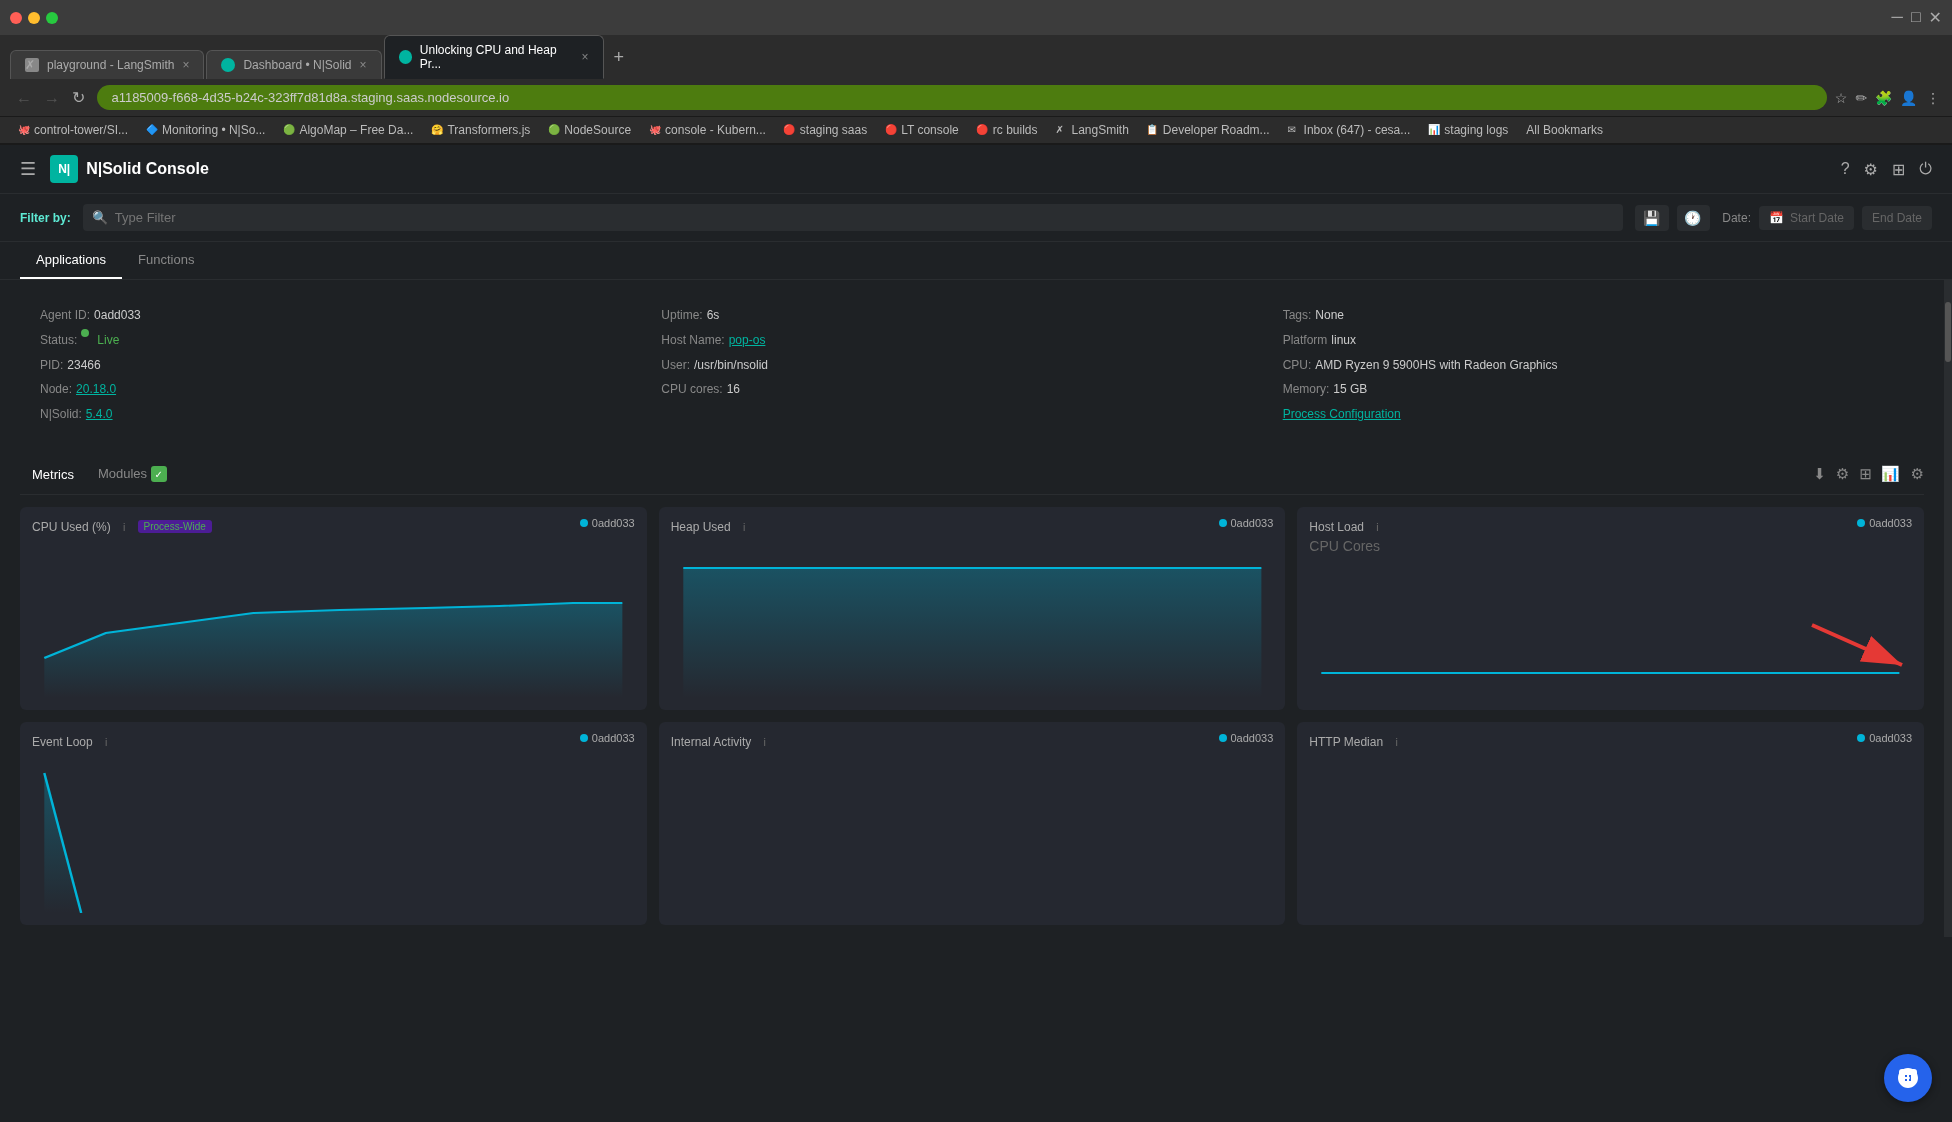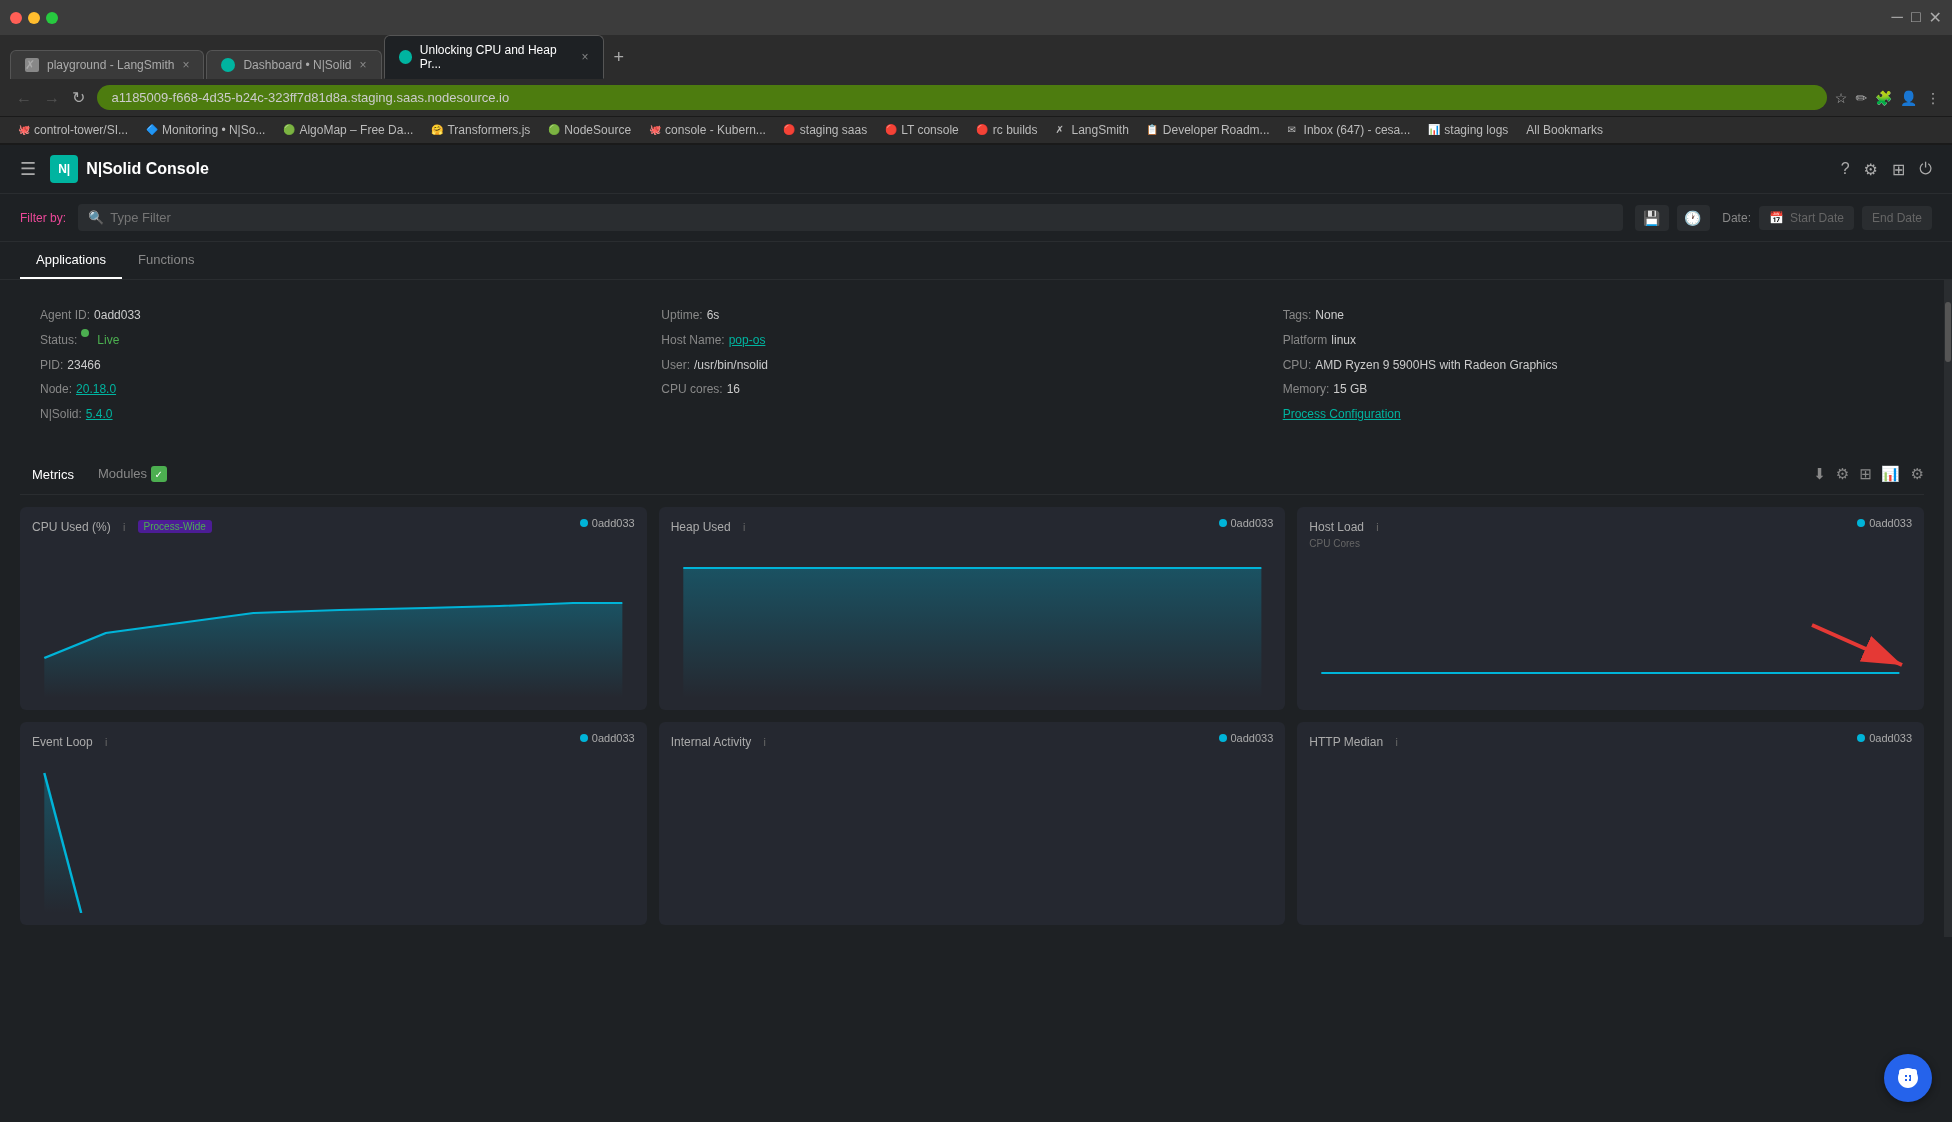--- a/index.html
+++ b/index.html
@@ -44,21 +44,21 @@
 
     
     .app-header { display: flex; align-items: center; justify-content: space-between; padding: 10px 20px; background: #1e2124; border-bottom: 1px solid #2a2d30; }
     .app-logo { display: flex; align-items: center; gap: 8px; color: #fff; font-size: 16px; font-weight: 600; }
     .logo-icon { width: 28px; height: 28px; background: #00b4a0; border-radius: 4px; display: flex; align-items: center; justify-content: center; color: #fff; font-size: 12px; font-weight: bold; }
     .header-actions { display: flex; gap: 14px; align-items: center; }
     .header-action-btn { color: #aaa; background: none; border: none; font-size: 16px; cursor: pointer; }
 
     
     .filter-bar { display: flex; align-items: center; gap: 12px; padding: 10px 20px; background: #1e2124; border-bottom: 1px solid #2a2d30; }
-    .filter-label { color: #ec4899; font-size: 12px; }
+    .filter-label { color: #5eead4; font-size: 12px; font-weight: bold; }
     .filter-input-wrap { flex: 1; display: flex; align-items: center; gap: 6px; background: #2a2d30; border-radius: 4px; padding: 6px 10px; }
     .filter-input { background: none; border: none; color: #ccc; font-size: 13px; outline: none; flex: 1; }
     .filter-actions { display: flex; gap: 8px; }
     .filter-action-btn { background: #2a2d30; border: none; color: #aaa; border-radius: 4px; padding: 5px 8px; cursor: pointer; font-size: 14px; }
     .date-section { display: flex; align-items: center; gap: 8px; }
     .date-label { color: #888; font-size: 12px; }
     .date-input-wrap { display: flex; align-items: center; gap: 6px; background: #2a2d30; border-radius: 4px; padding: 5px 10px; }
     .date-input-wrap span { color: #aaa; font-size: 12px; }
 
     
@@ -89,21 +89,21 @@
     .metrics-tool-btn { background: none; border: none; color: #888; cursor: pointer; font-size: 15px; }
 
     
     .charts-grid { display: grid; grid-template-columns: 1fr 1fr 1fr; gap: 12px; padding: 12px 0; }
     .chart-card { background: #252830; border-radius: 6px; padding: 12px; position: relative; overflow: hidden; }
     .chart-title { font-size: 12px; color: #aaa; margin-bottom: 4px; display: flex; align-items: center; gap: 12px; }
     .chart-title .process-wide-badge { background: #4c1d95; color: #4caf50; font-size: 10px; padding: 1px 6px; border-radius: 3px; }
     .chart-legend { position: absolute; top: 10px; right: 12px; display: flex; align-items: center; gap: 4px; font-size: 11px; color: #aaa; }
     .legend-dot { width: 8px; height: 8px; border-radius: 50%; background: #00b4d8; display: inline-block; }
     .chart-area { height: 160px; margin-top: 4px; position: relative; }
-    .chart-info-text { font-size: 10px; color: #666; position: absolute; top: 0; left: 0; }
+    .chart-info-text { font-size: 14px; color: #666; position: absolute; top: 0; left: 0; }
     svg.chart-svg { width: 100%; height: 100%; }
 
     
     .main-wrapper { position: relative; display: flex; }
 
     
     .chat-button { position: fixed; bottom: 20px; right: 20px; width: 48px; height: 48px; background: #2563eb; border-radius: 50%; display: flex; align-items: center; justify-content: center; cursor: pointer; color: #fff; font-size: 20px; box-shadow: 0 2px 8px rgba(0,0,0,0.4); z-index: 100; }
 
     .info-block { display: flex; flex-direction: column; gap: 2px; }
 

